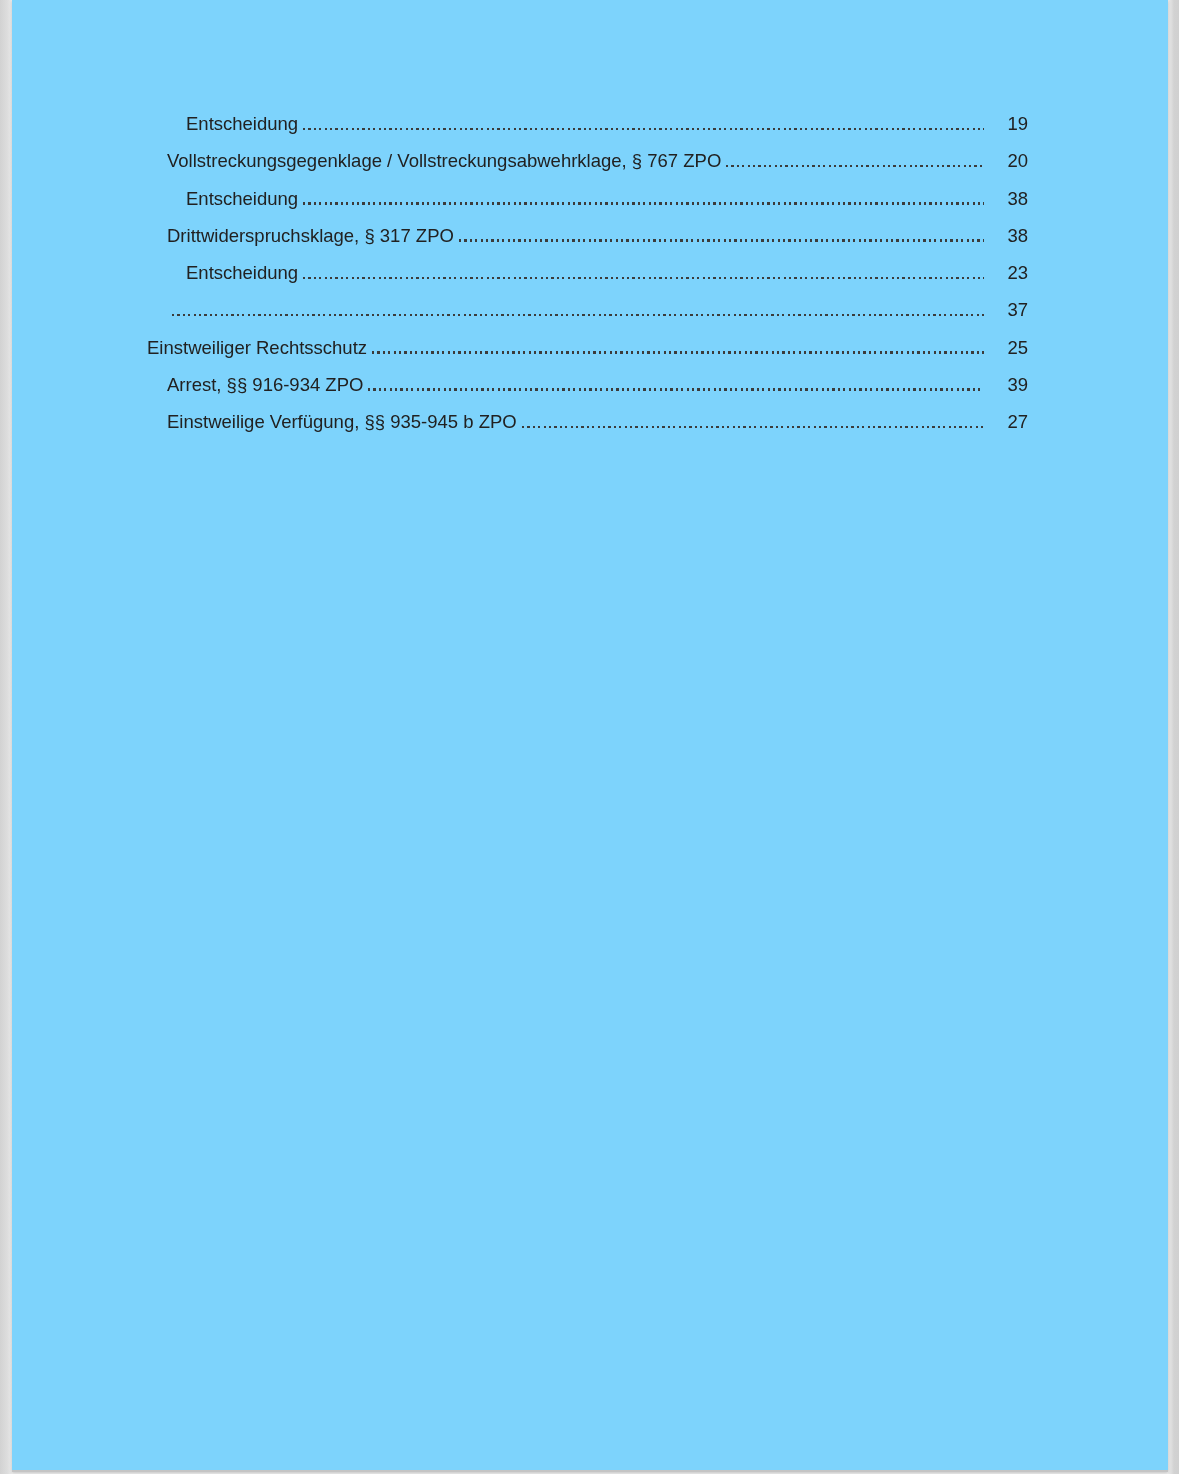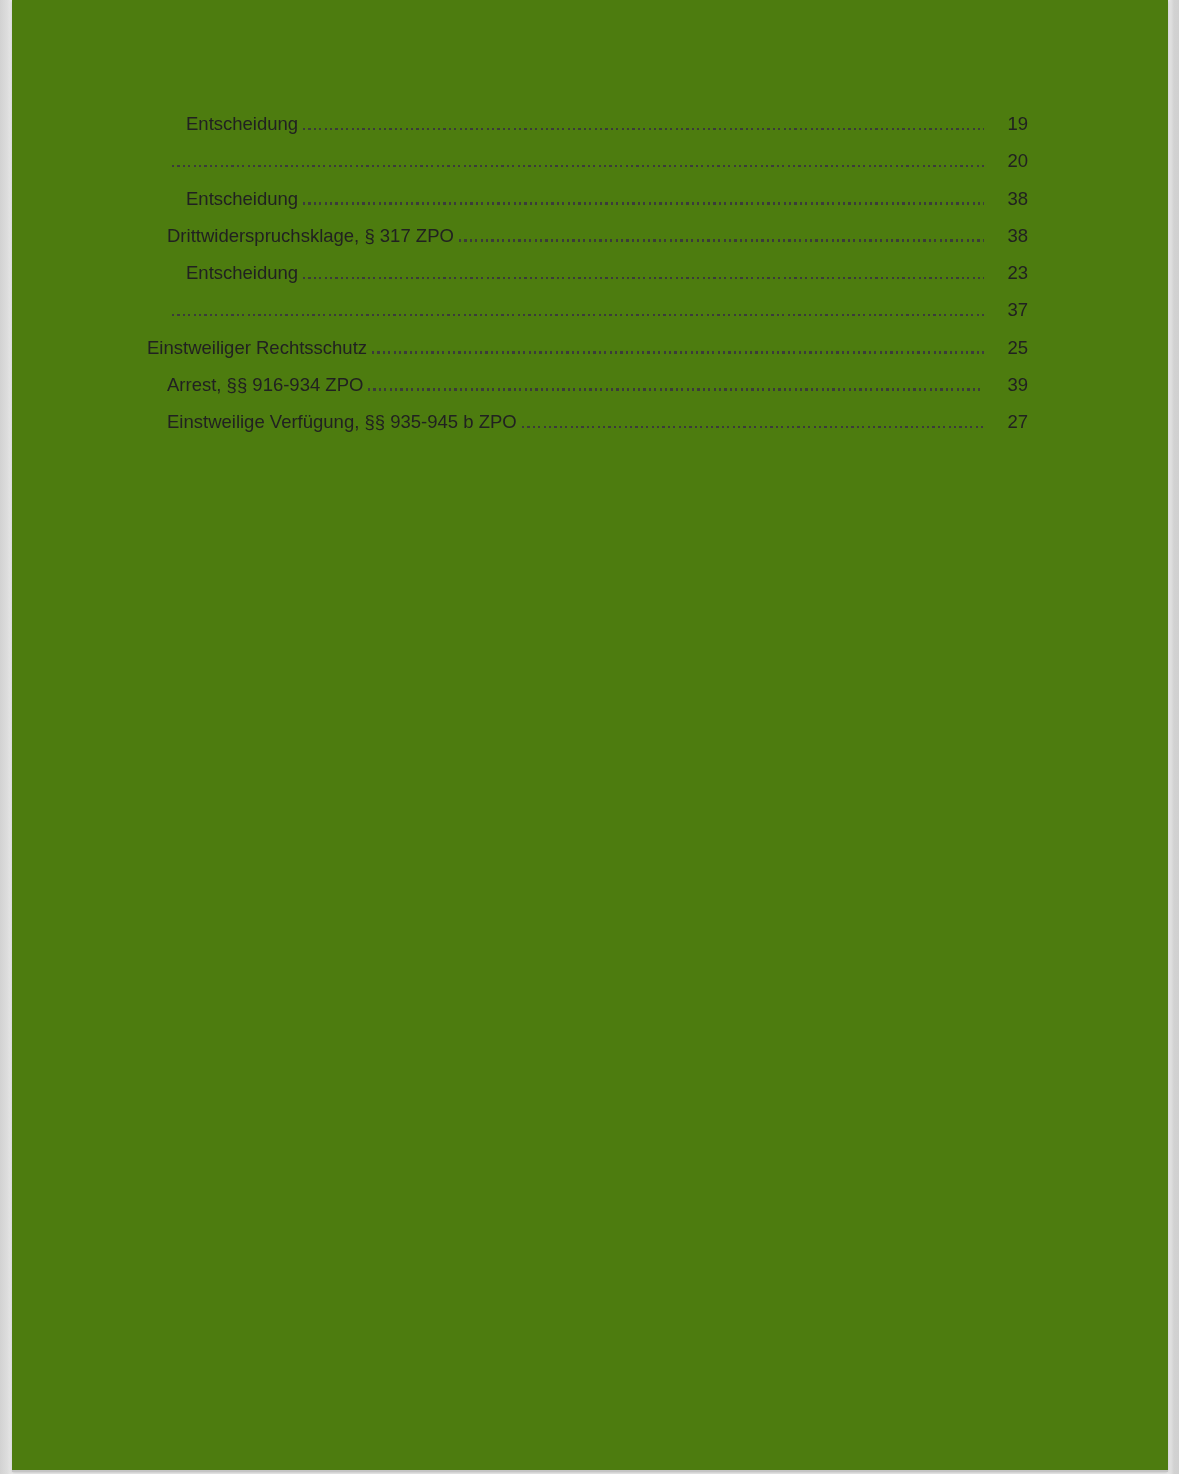--- a/index.html
+++ b/index.html
@@ -33,21 +33,21 @@
     width: 12px;
     height: 1474px;
     background: linear-gradient(to right, #d2d2d2 0px, #dedede 8px, #ededed 12px);
   }
   .page {
     position: absolute;
     left: 12px;
     top: 0;
     width: 1156px;
     height: 1470px;
-    background: #4d7c0f;
+    background: #7dd3fc;
     border-bottom: 2px solid #c4c4c4;
     box-shadow: 0 1px 3px rgba(0,0,0,0.18);
   }
   .toc {
     position: absolute;
     top: 113px;
     left: 0;
     right: 140px;
   }
   .toc-row {
@@ -89,20 +89,21 @@
 <div class="page">
   <div class="toc">
 
     <div class="toc-row" data-level="2">
       <span class="toc-label">Entscheidung</span>
       <span class="toc-leader"></span>
       <span class="toc-page">19</span>
     </div>
 
     <div class="toc-row" data-level="1">
+      <span class="toc-label">Vollstreckungsgegenklage / Vollstreckungsabwehrklage, § 767 ZPO</span>
       <span class="toc-leader"></span>
       <span class="toc-page">20</span>
     </div>
 
     <div class="toc-row" data-level="2">
       <span class="toc-label">Entscheidung</span>
       <span class="toc-leader"></span>
       <span class="toc-page">38</span>
     </div>
 

